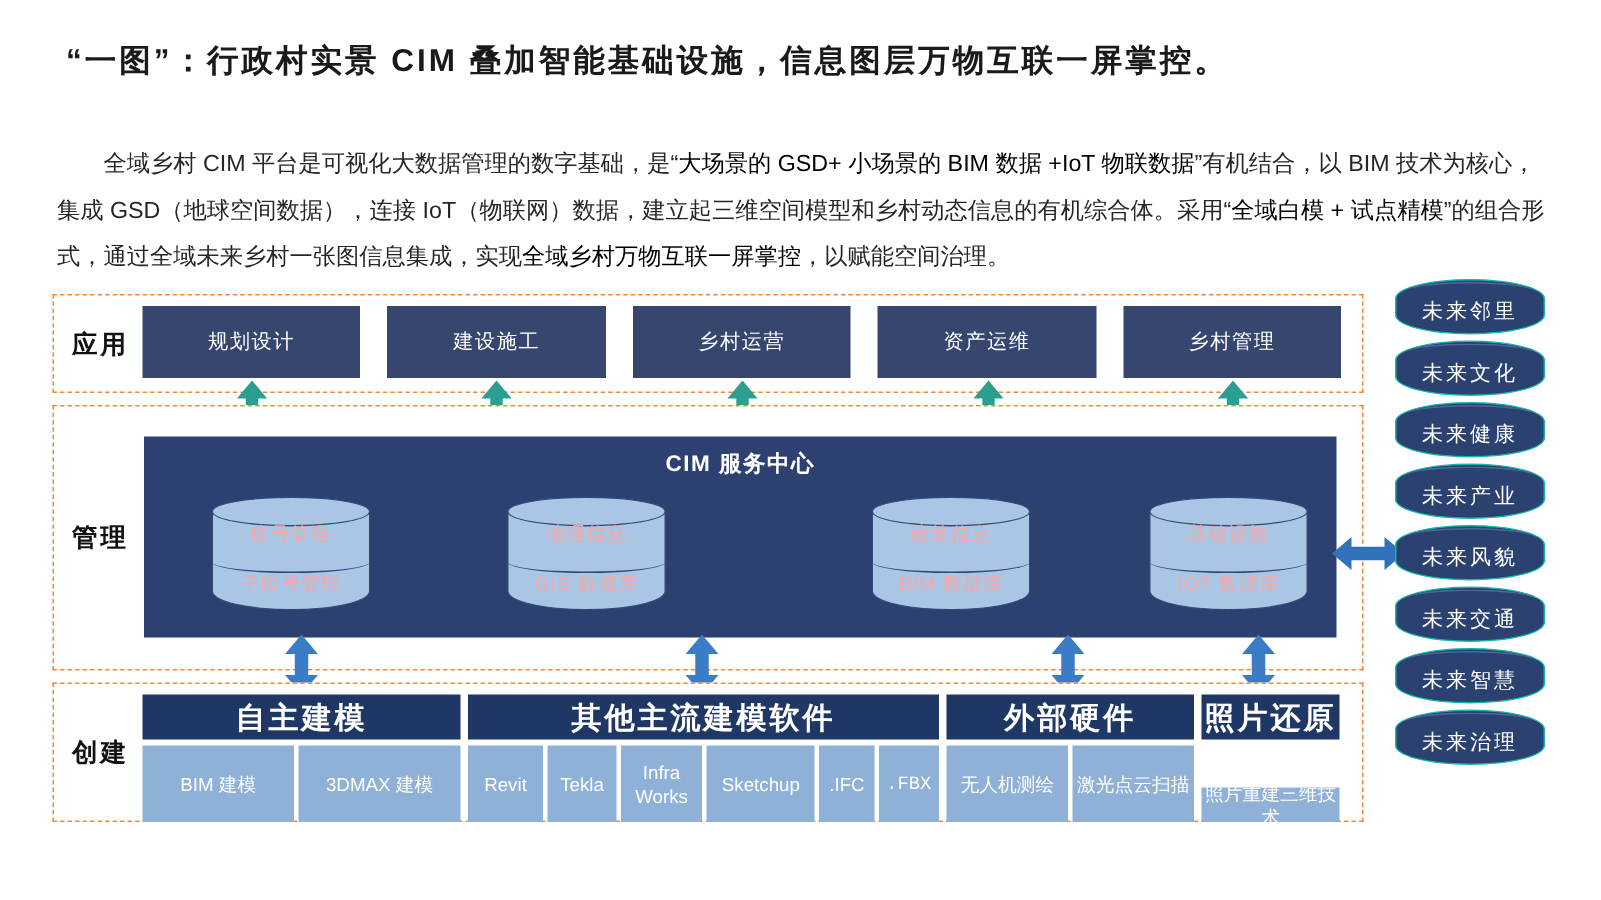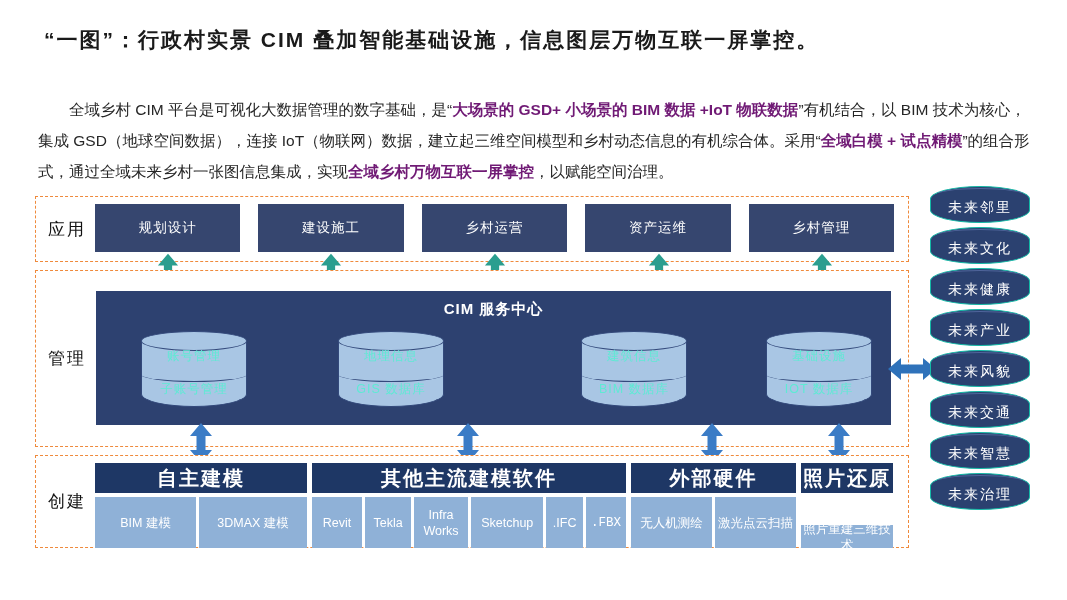--- a/index.html
+++ b/index.html
@@ -5,46 +5,46 @@
   * { margin:0; padding:0; box-sizing:border-box; }
   html,body { background:#ffffff; }
   body { font-family:"Liberation Sans","DejaVu Sans",sans-serif; }
   .page { position:relative; width:1067px; height:600px; background:#ffffff; overflow:hidden; }
 
   .title { position:absolute; left:44px; top:26px; width:980px; font-size:21px; font-weight:bold;
            letter-spacing:2px; color:#1a1a1a; }
 
   .intro { position:absolute; left:38px; top:94px; width:1000px; font-size:15.5px; line-height:31px;
            color:#262626; text-indent:31px; }
-  .intro .hl { color:#701a75; font-weight:bold; }
+  .intro .hl { color:#000000; font-weight:normal; }
 
   .row { position:absolute; border:1.5px dashed #ef8a3c; background:#ffffff; }
   .row-app  { left:35px; top:196px; width:874px; height:66px; }
   .row-mgmt { left:35px; top:270px; width:874px; height:177px; }
   .row-make { left:35px; top:455px; width:874px; height:93px; }
 
   .row-label { position:absolute; left:12px; top:0; bottom:0; display:flex; align-items:center;
-               font-size:17px; font-weight:normal; color:#111; letter-spacing:2px; }
+               font-size:17px; font-weight:bold; color:#111; letter-spacing:2px; }
 
   .app-boxes { position:absolute; left:59px; right:14px; top:7px; height:48px; display:flex; gap:18px; }
   .app-box { flex:1; background:#36466f; color:#fff; font-size:13.5px; display:flex;
              align-items:center; justify-content:center; letter-spacing:1px; }
 
   .cim-box { position:absolute; left:60px; top:20px; width:795px; height:134px; background:#2d4170; }
   .cim-title { position:absolute; top:9px; left:0; right:0; text-align:center; color:#fff;
                font-size:15px; font-weight:bold; letter-spacing:1px; }
 
   .db { position:absolute; top:40px; width:106px; height:76px; }
   .db-top { position:absolute; top:0; left:0; right:0; height:20px; background:#a9c6e4;
             border:1.5px solid #33497b; border-radius:50%; }
   .db-body { position:absolute; top:10px; left:0; right:0; bottom:0; background:#a9c6e4;
              border:1.5px solid #33497b; border-top:none; border-radius:0 0 53px 53px / 0 0 13px 13px; }
   .db-mid { position:absolute; top:36px; left:0; right:0; height:15px;
             border-bottom:1.5px solid #33497b; border-radius:50%; }
-  .db-l1, .db-l2 { position:absolute; left:0; right:0; text-align:center; color:#5eead4;
+  .db-l1, .db-l2 { position:absolute; left:0; right:0; text-align:center; color:#fca5a5;
                    font-size:12.5px; letter-spacing:1px; }
   .db-l1 { top:17px; } .db-l2 { top:50px; }
 
   .arrow-v { position:absolute; width:22px; height:42px; }
   .arrow-v svg, .arrow-h svg { display:block; width:100%; height:100%; }
   .arrow-h { position:absolute; left:888px; top:356px; width:48px; height:26px; }
 
   .make-group { position:absolute; top:7px; height:82px; }
   .make-head { height:30px; background:#1e3765; color:#fff; font-size:20px; font-weight:bold;
                display:flex; align-items:center; justify-content:center; letter-spacing:2px; }

